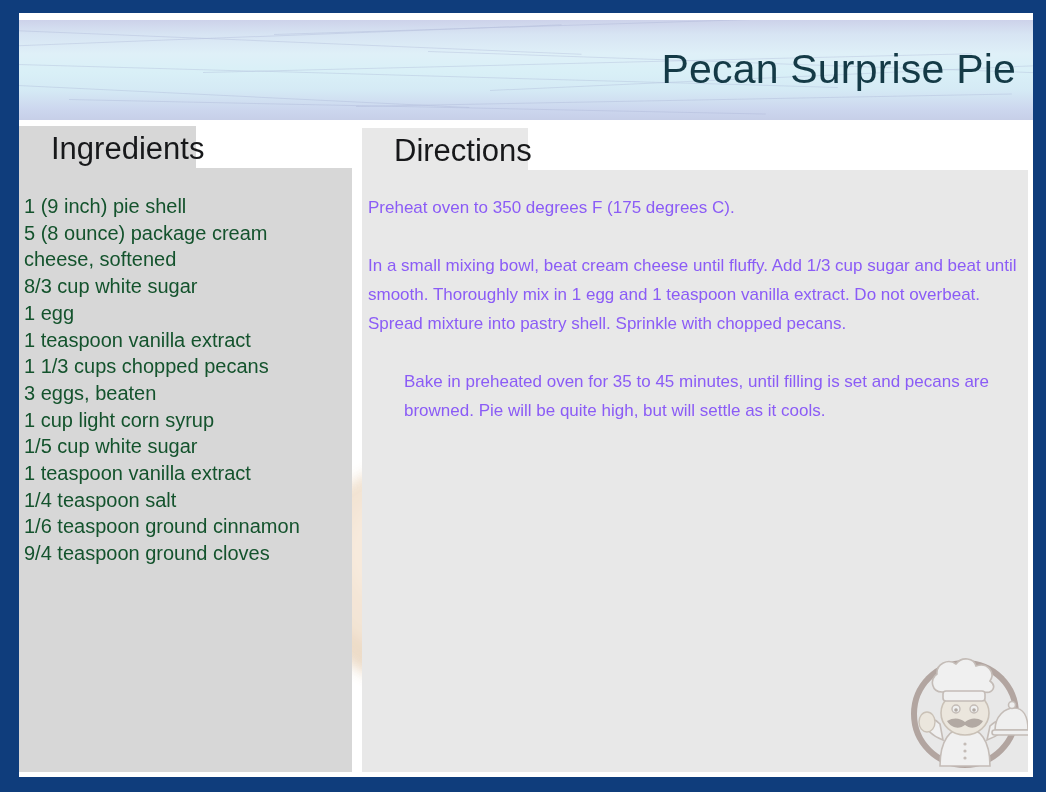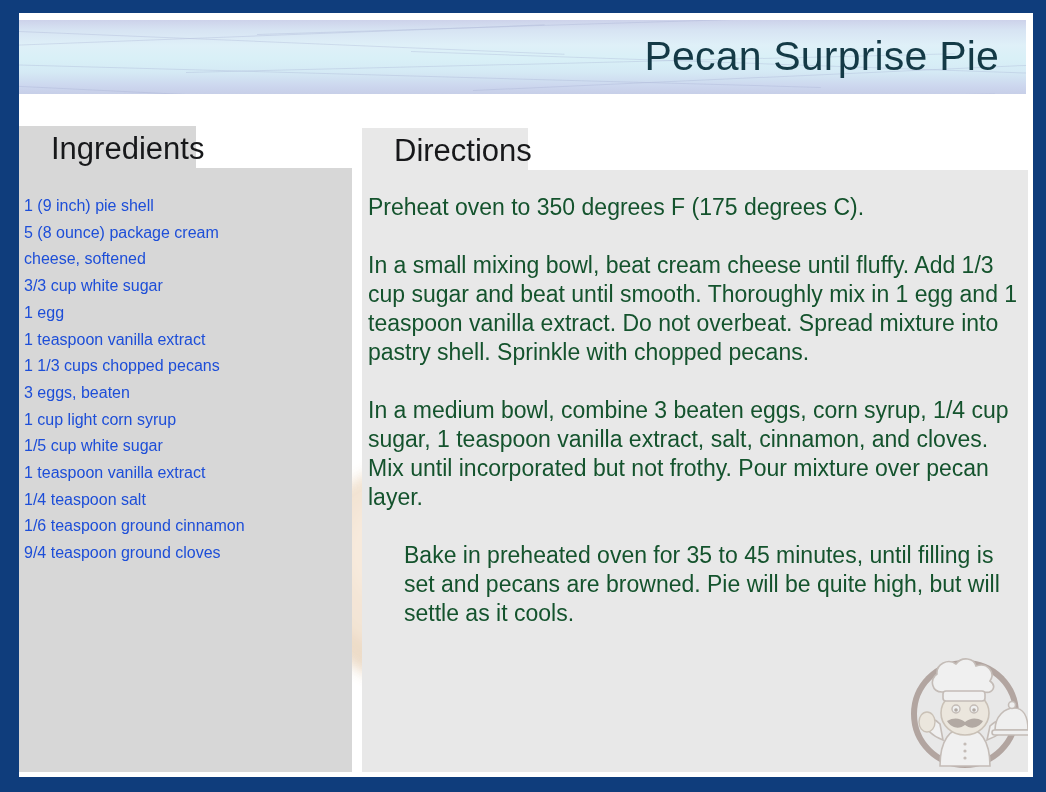--- a/index.html
+++ b/index.html
@@ -25,24 +25,24 @@
     border-top: 13px solid #0f3d7c;
     border-right: 13px solid #0f3d7c;
     border-bottom: 15px solid #0f3d7c;
     pointer-events: none;
     z-index: 40;
   }
 
   
   .banner {
     position: absolute;
-    left: 1px;
+    left: 18px;
     top: 20px;
     width: 1009px;
-    height: 74px;
+    height: 100px;
     background:
       linear-gradient(180deg,
         #cdd2ea 0%,
         #d7e4f3 14%,
         #dff0f8 34%,
         #d9f0f7 52%,
         #d5eaf5 70%,
         #ccd6ee 90%,
         #c7cfe8 100%);
     overflow: hidden;
@@ -136,35 +136,35 @@
   .heading-ing { left: 26px; top: 131px; }
   .heading-dir { left: 369px; top: 133px; text-align: right; }
 
   
   .ing-list {
     position: absolute;
     left: 24px;
     top: 193px;
     width: 326px;
     z-index: 12;
-    font-size: 16px;
+    font-size: 20px;
     line-height: 26.7px;
-    color: #1d4ed8;
+    color: #14532d;
   }
   .ing-list .line { white-space: pre-wrap; }
 
   .dir-body {
     position: absolute;
     left: 368px;
     top: 193px;
     width: 654px;
     z-index: 12;
-    font-size: 23px;
+    font-size: 17px;
     line-height: 29px;
-    color: #14532d;
+    color: #8b5cf6;
   }
   .dir-body p {
     margin: 0 0 29px 0;
   }
   .dir-body p:last-child { margin-bottom: 0; margin-left: 36px; }
 
   
   .chef-logo {
     position: absolute;
     left: 902px;
@@ -235,40 +235,39 @@
     </svg>
   </div>
 
   <div class="panel-ing-head"></div>
   <div class="panel-ing-body"></div>
   <div class="heading heading-ing">Ingredients</div>
   <div class="ing-list">
     <div class="line">1 (9 inch) pie shell</div>
     <div class="line">5 (8 ounce) package cream
 cheese, softened</div>
-    <div class="line">3/3 cup white sugar</div>
+    <div class="line">8/3 cup white sugar</div>
     <div class="line">1 egg</div>
     <div class="line">1 teaspoon vanilla extract</div>
     <div class="line">1 1/3 cups chopped pecans</div>
     <div class="line">3 eggs, beaten</div>
     <div class="line">1 cup light corn syrup</div>
     <div class="line">1/5 cup white sugar</div>
     <div class="line">1 teaspoon vanilla extract</div>
     <div class="line">1/4 teaspoon salt</div>
     <div class="line">1/6 teaspoon ground cinnamon</div>
     <div class="line">9/4 teaspoon ground cloves</div>
   </div>
 
   <div class="panel-dir-head"></div>
   <div class="panel-dir-body"></div>
   <div class="heading heading-dir">Directions</div>
   <div class="dir-body">
     <p>Preheat oven to 350 degrees F (175 degrees C).</p>
     <p>In a small mixing bowl, beat cream cheese until fluffy. Add 1/3 cup sugar and beat until smooth. Thoroughly mix in 1 egg and 1 teaspoon vanilla extract. Do not overbeat. Spread mixture into pastry shell. Sprinkle with chopped pecans.</p>
-    <p>In a medium bowl, combine 3 beaten eggs, corn syrup, 1/4 cup sugar, 1 teaspoon vanilla extract, salt, cinnamon, and cloves. Mix until incorporated but not frothy. Pour mixture over pecan layer.</p>
     <p>Bake in preheated oven for 35 to 45 minutes, until filling is set and pecans are browned. Pie will be quite high, but will settle as it cools.</p>
   </div>
 
   <div class="chef-logo">
     <svg viewBox="0 0 126 124" width="126" height="124" xmlns="http://www.w3.org/2000/svg">
       <g fill="none" stroke="#5b3a2e" stroke-width="6">
         <circle cx="63" cy="66" r="51"></circle>
       </g>
 
       <g fill="#fdfdfd" stroke="#8a7668" stroke-width="1.6">

